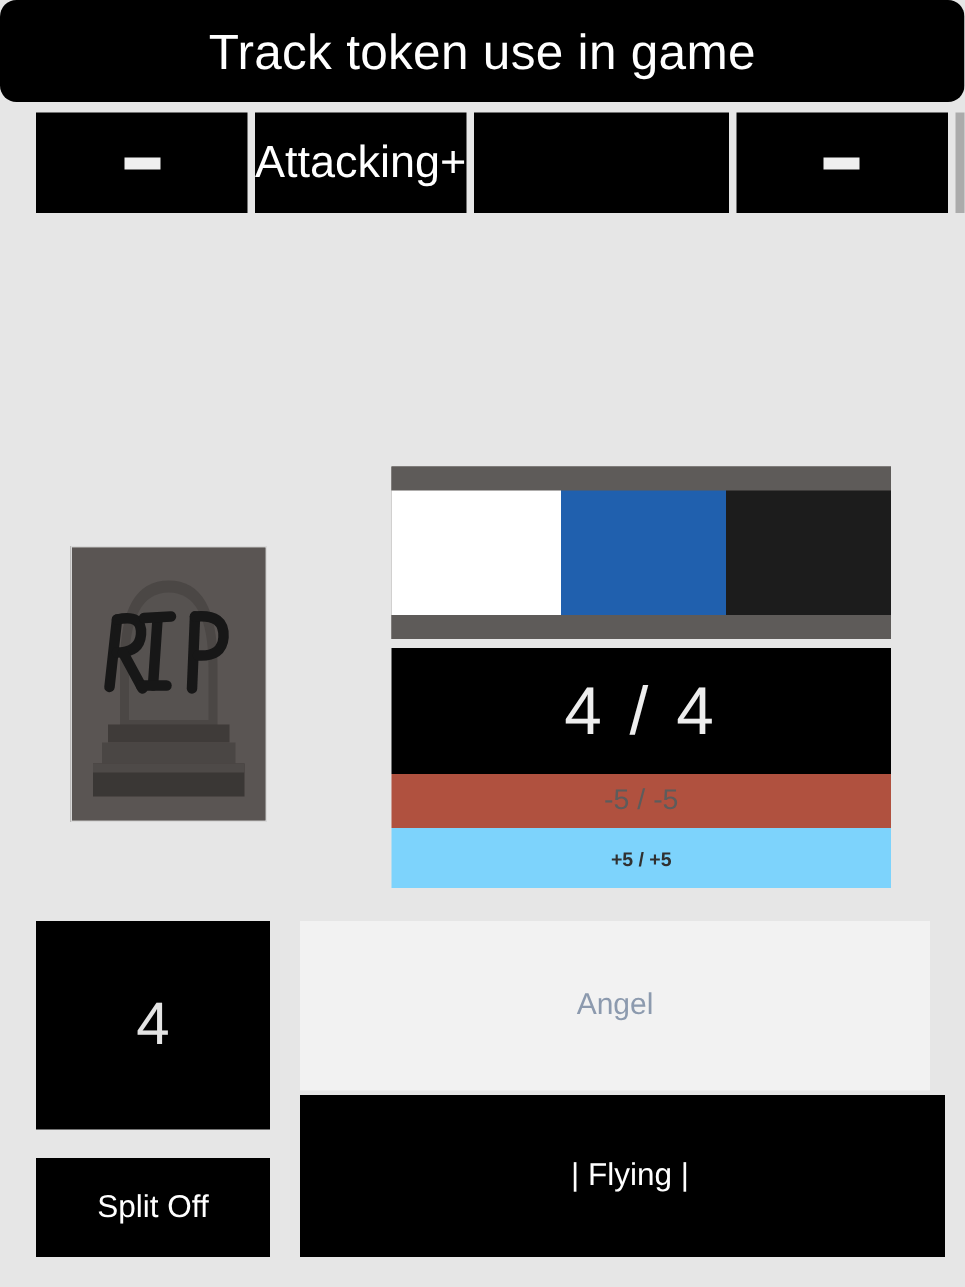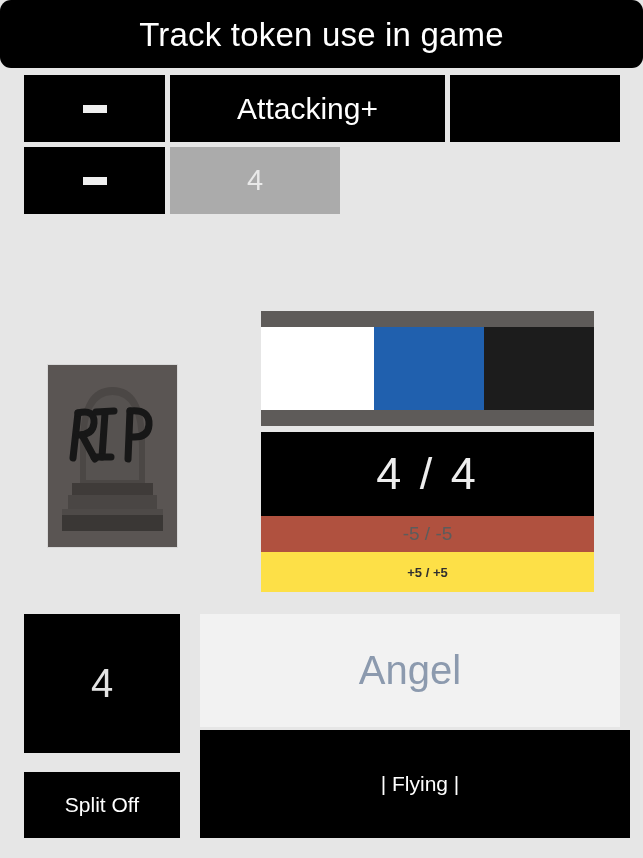--- a/index.html
+++ b/index.html
@@ -33,21 +33,21 @@
     letter-spacing: 0.2px;
     line-height: 1;
   }
 
   
   #status-table {
     position: absolute;
     left: 24px; top: 75px;
     width: 596px;
     display: flex;
-    flex-direction: column;
+    flex-direction: row;
     gap: 5px;
   }
   .status-row {
     display: flex;
     gap: 5px;
     height: 67px;
   }
   .cell {
     background: #000;
     display: flex;
@@ -142,21 +142,21 @@
     justify-content: center;
   }
   #minus-strip span {
     color: #5c5c5c;
     font-size: 19px;
     font-weight: 400;
   }
   #plus-strip {
     width: 333px;
     height: 40px;
-    background: #fde047;
+    background: #7dd3fc;
     display: flex;
     align-items: center;
     justify-content: center;
   }
   #plus-strip span {
     color: #303030;
     font-size: 13px;
     font-weight: 700;
   }
 
@@ -193,21 +193,21 @@
     position: absolute;
     left: 200px; top: 614px;
     width: 420px; height: 113px;
     background: #f2f2f2;
     display: flex;
     align-items: center;
     justify-content: center;
   }
   #name-field span {
     color: #8c9aae;
-    font-size: 40px;
+    font-size: 20px;
     font-weight: 400;
   }
   #abilities-box {
     position: absolute;
     left: 200px; top: 730px;
     width: 420px; height: 108px;
     background: #000;
     display: flex;
     align-items: center;
     justify-content: center;

